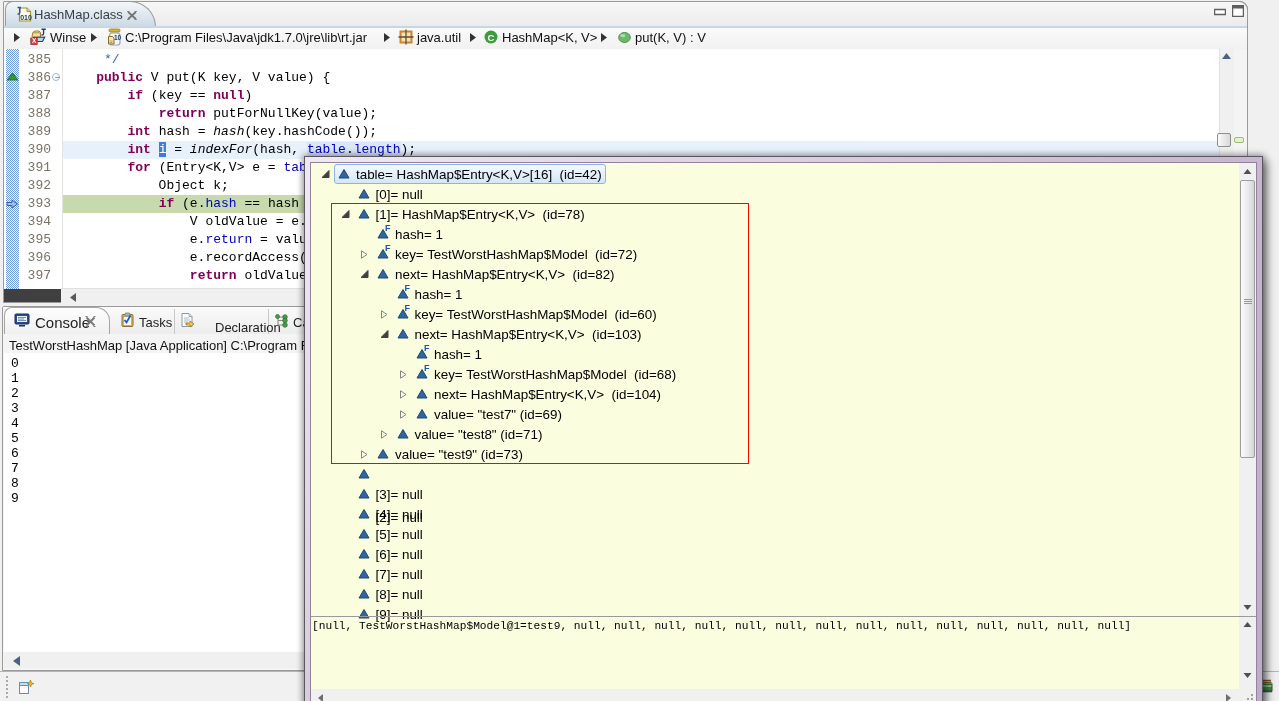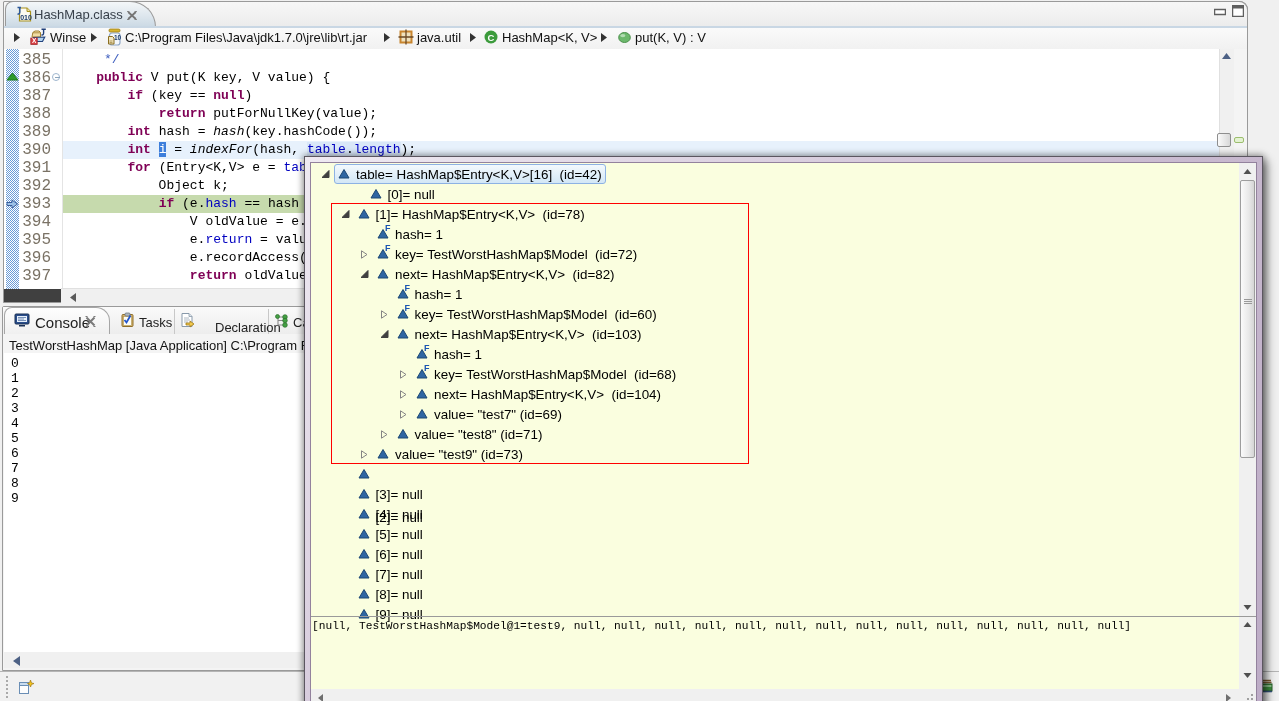--- a/index.html
+++ b/index.html
@@ -23,21 +23,21 @@
     font-size:13px; color:#38404A; }
   #tab1 .lbl { position:absolute; left:28px; top:5px; }
   #bcrumb { left:0; top:24px; width:1243px; height:24px;
     background:linear-gradient(#C9D7E4,#C9D7E4) 0 0/100% 2px no-repeat, linear-gradient(#FBFBFB,#F1F1F1); border-bottom:1px solid #DADADA;
     font-size:13px; color:#111; }
   
   #codearea { left:0; top:47px; width:1243px; height:240px; background:#fff; }
   #gutter { left:2px; top:0; width:13px; height:240px;
     background:repeating-conic-gradient(#6A9BD8 0% 25%, #FFFFFF 0% 50%) 0 0/2px 2px; }
   #lnums { left:16px; top:0; width:44px; height:240px; background:#FFFFFF;
-    font-family:"Liberation Mono", monospace; font-size:16px; line-height:18px;
+    font-family:"Liberation Mono", monospace; font-size:13px; line-height:18px;
     color:#7A7265; text-align:right; padding:2px 13px 0 0; }
   #foldcol { left:58px; top:0; width:7px; height:240px; background:#fff; border-left:1px solid #E4E4E4;}
   #code { left:61px; top:2px; width:1154px; height:237px;
     font-family:"Liberation Mono", monospace; font-size:13px; line-height:18px;
     color:#000; white-space:pre; }
   .kw { color:#7F0055; font-weight:bold; }
   .fld { color:#0000C0; }
   .cmt { color:#3F5FBF; }
   .it { font-style:italic; }
   
@@ -297,21 +297,21 @@
     <div id="tree">
         <div class="trow" style="top:1px;">
           <svg class="texp" style="left:11px;" width="8" height="8">
             <polygon points="7,0.5 7,7.5 0,7.5" fill="#404040" stroke="#404040"></polygon>
           </svg>
           <svg class="vicon" style="left:27px;" width="12" height="10">
             <polygon points="6,0.5 11,9 1,9" fill="#2F66A2" stroke="#1D4874" stroke-width="1"></polygon>
           </svg>
           <span class="txt" style="left:45px;">table= HashMap$Entry&lt;K,V&gt;[16]  (id=42)</span>
         </div>
-        <div class="trow" style="top:21px;margin-left:12px;">
+        <div class="trow" style="top:21px;">
           <svg class="vicon" style="left:46.5px;" width="12" height="10">
             <polygon points="6,0.5 11,9 1,9" fill="#2F66A2" stroke="#1D4874" stroke-width="1"></polygon>
           </svg>
           <span class="txt" style="left:64.5px;">[0]= null</span>
         </div>
         <div class="trow" style="top:41px;">
           <svg class="texp" style="left:30.5px;" width="8" height="8">
             <polygon points="7,0.5 7,7.5 0,7.5" fill="#404040" stroke="#404040"></polygon>
           </svg>
           <svg class="vicon" style="left:46.5px;" width="12" height="10">

